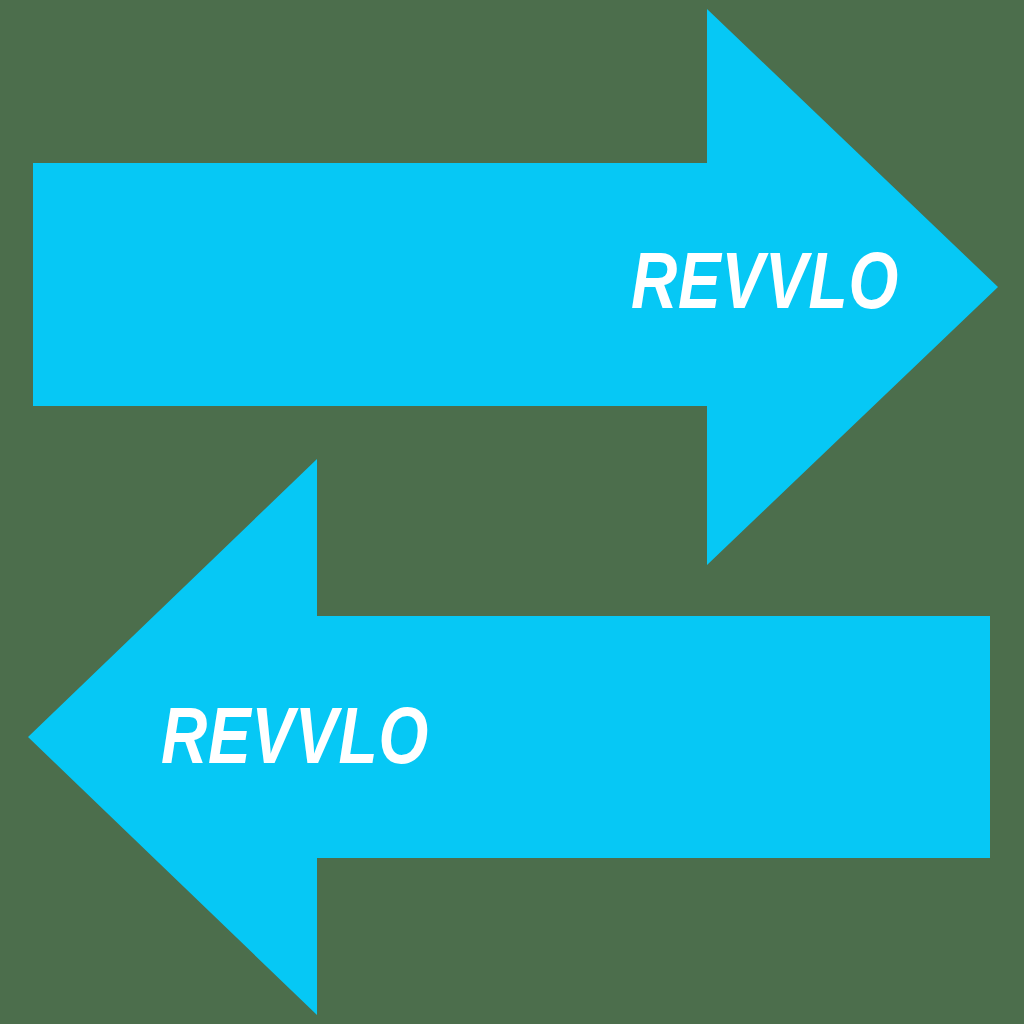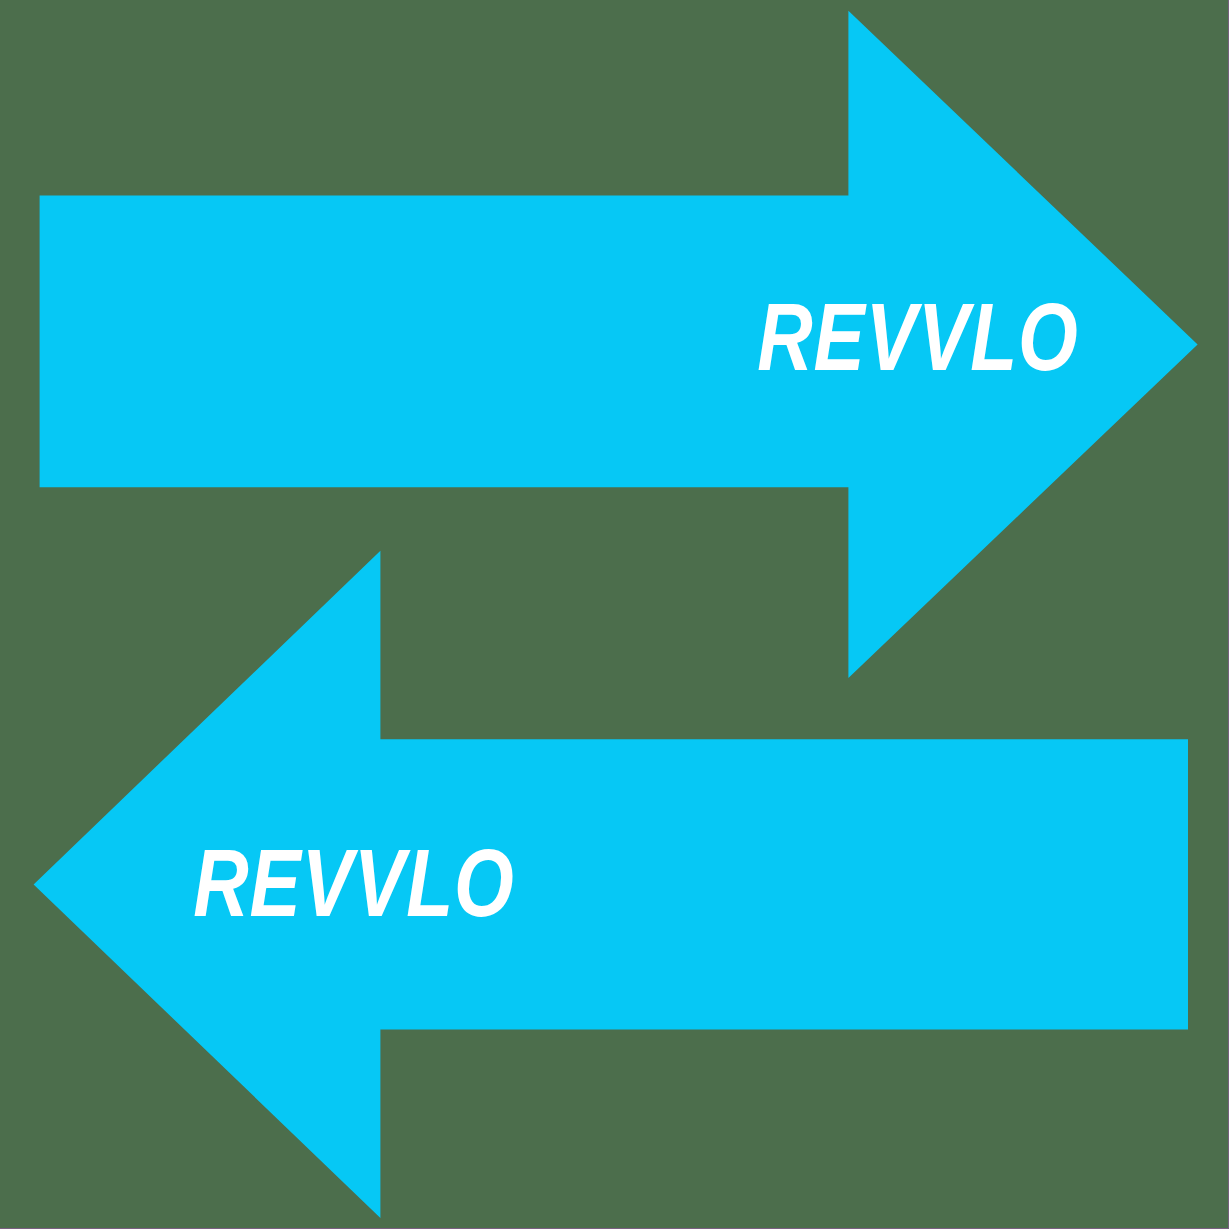--- a/index.html
+++ b/index.html
@@ -41,21 +41,21 @@
     top: 241px;
   }
   #logo-text-bottom {
     left: 161px;
     top: 696px;
   }
 </style>
 </head>
 <body>
 
-<div id="canvas" style="background: #d946ef;">
+<div id="canvas" style="background: #a16207;">
 
   <svg id="artboard" viewBox="0 0 1024 1024" width="1024" height="1024" aria-hidden="true">
     <rect x="0" y="0" width="1024" height="1024" fill="#4C6E4C"></rect>
     <polygon points="33,163 707,163 707,9 998,287 707,565 707,406 33,406" fill="#06C8F5"></polygon>
     <polygon points="990,616 317,616 317,459 28,737 317,1015 317,858 990,858" fill="#06C8F5"></polygon>
   </svg>
 
   <div class="logo-text" id="logo-text-top" style="color: rgb(255, 255, 255);">REVVLO</div>
 
   <div class="logo-text" id="logo-text-bottom" style="color: rgb(255, 255, 255);">REVVLO</div>

